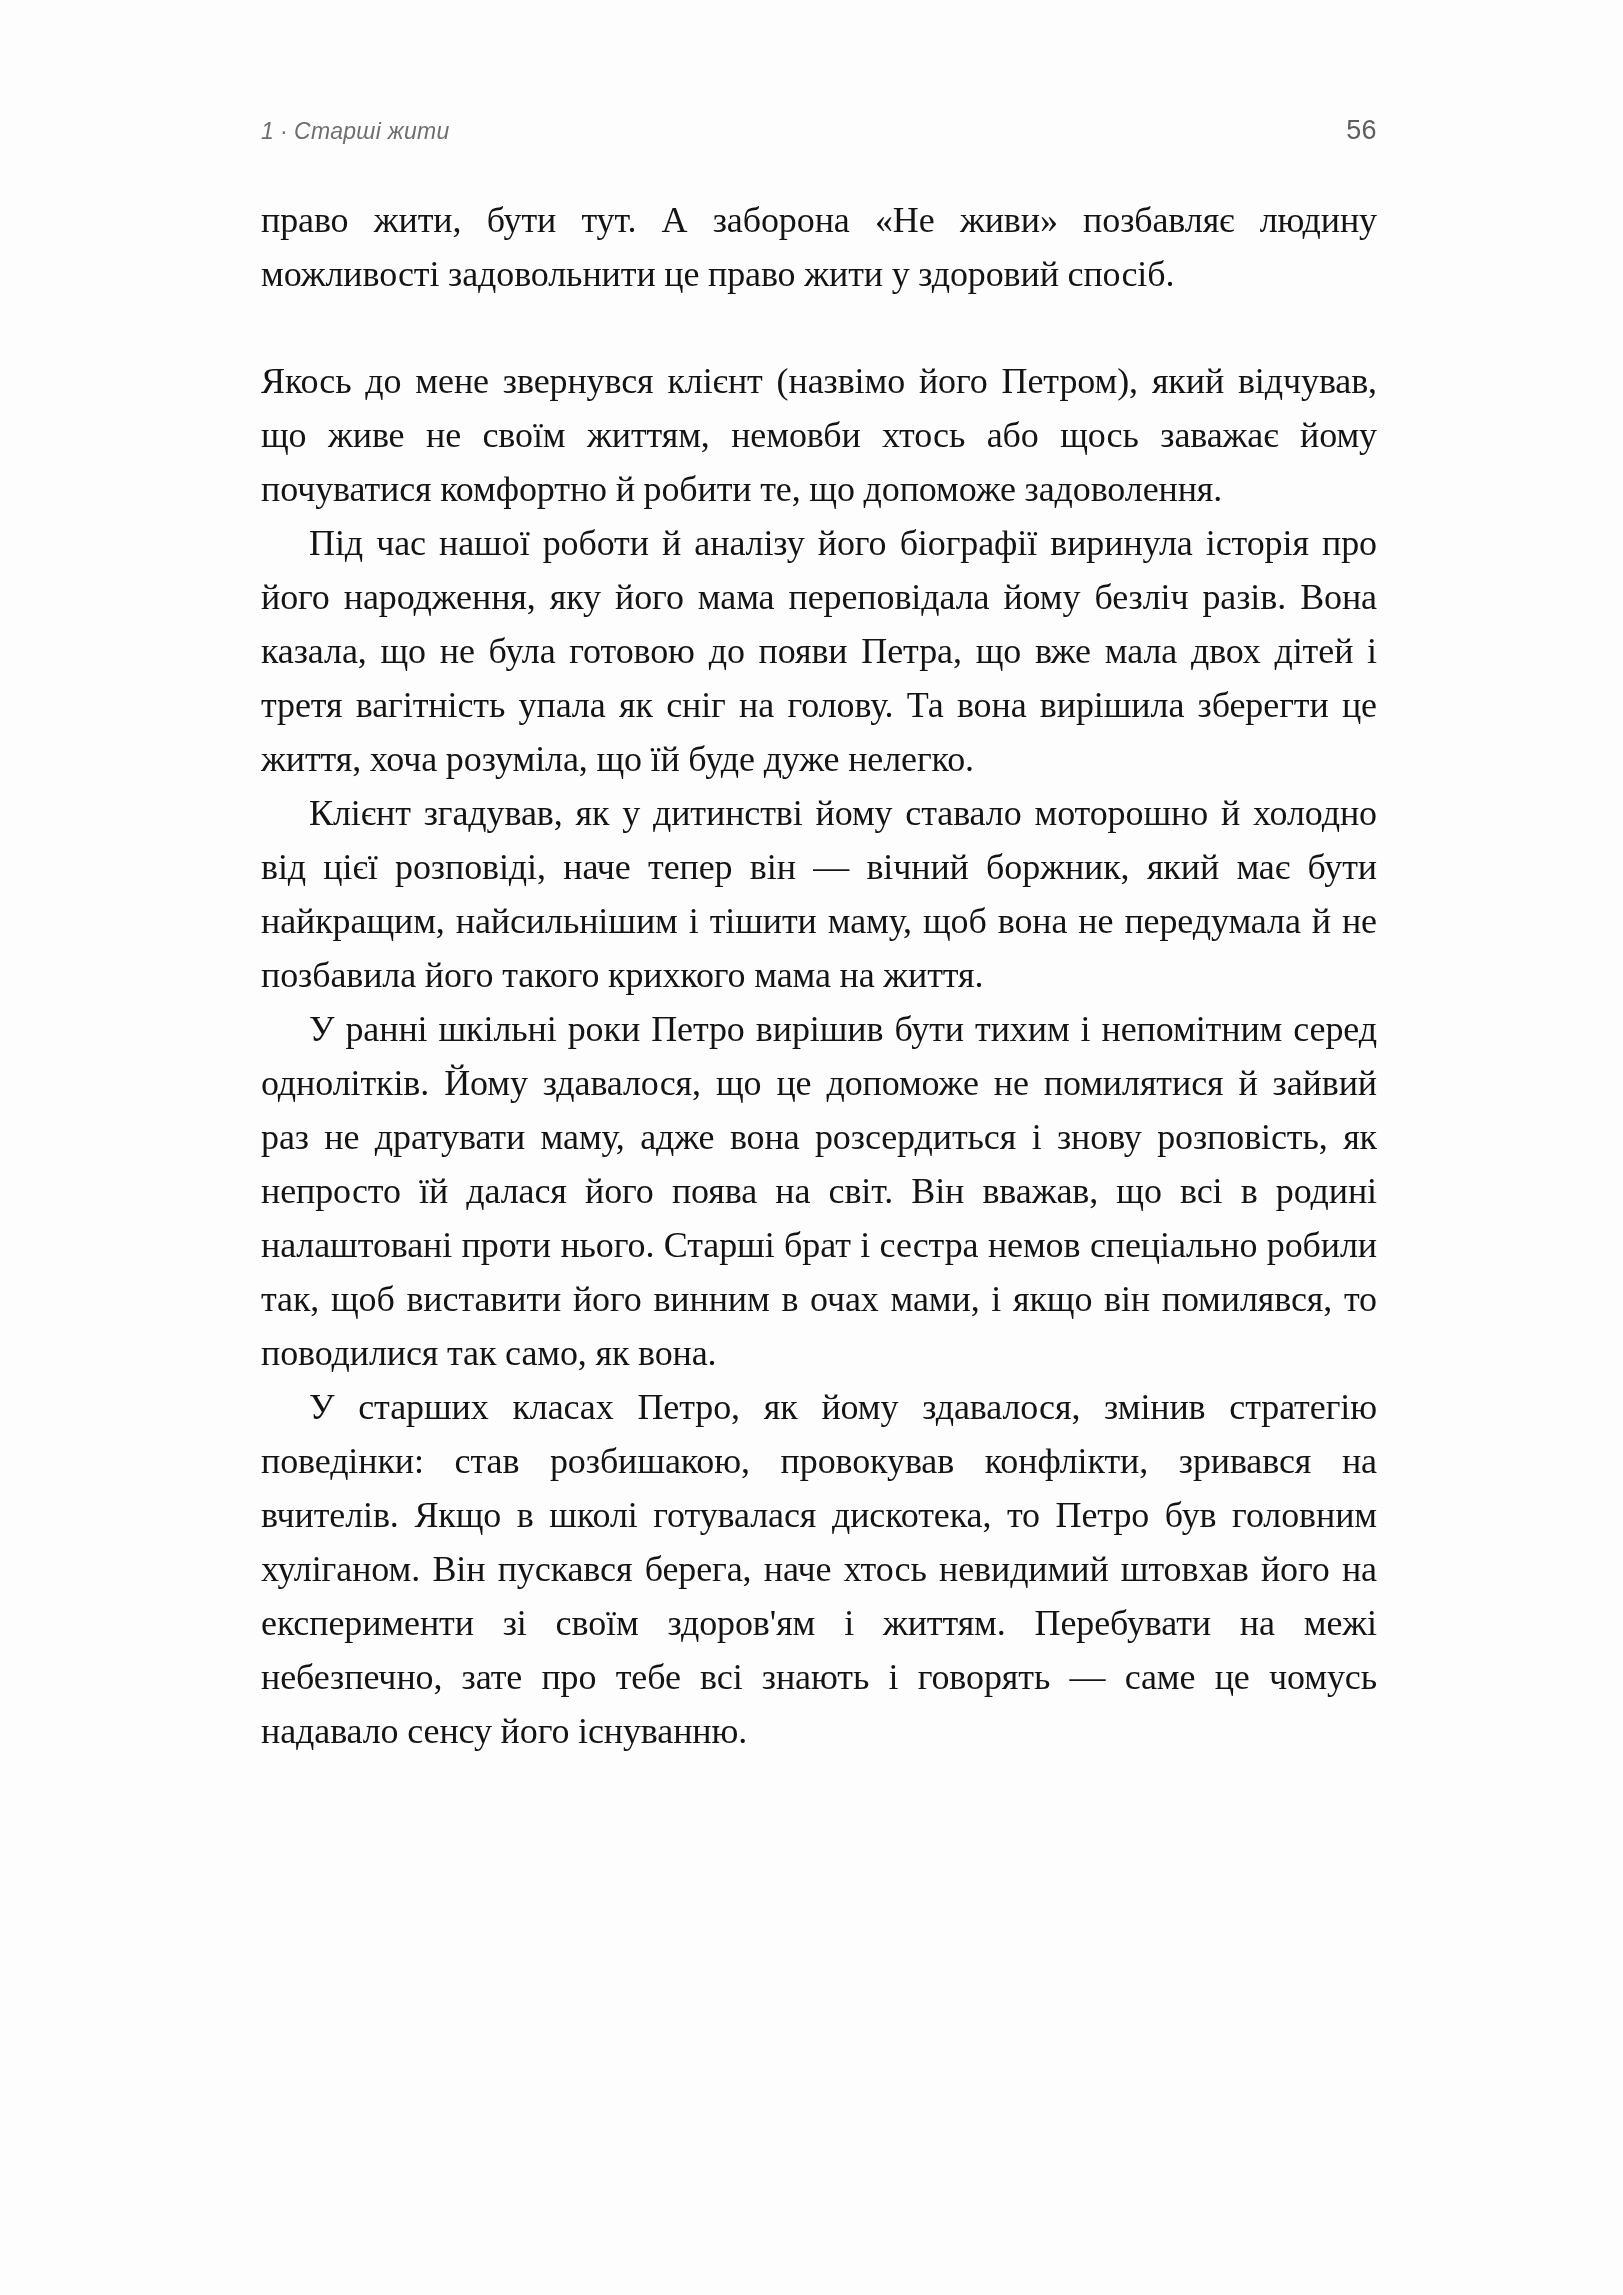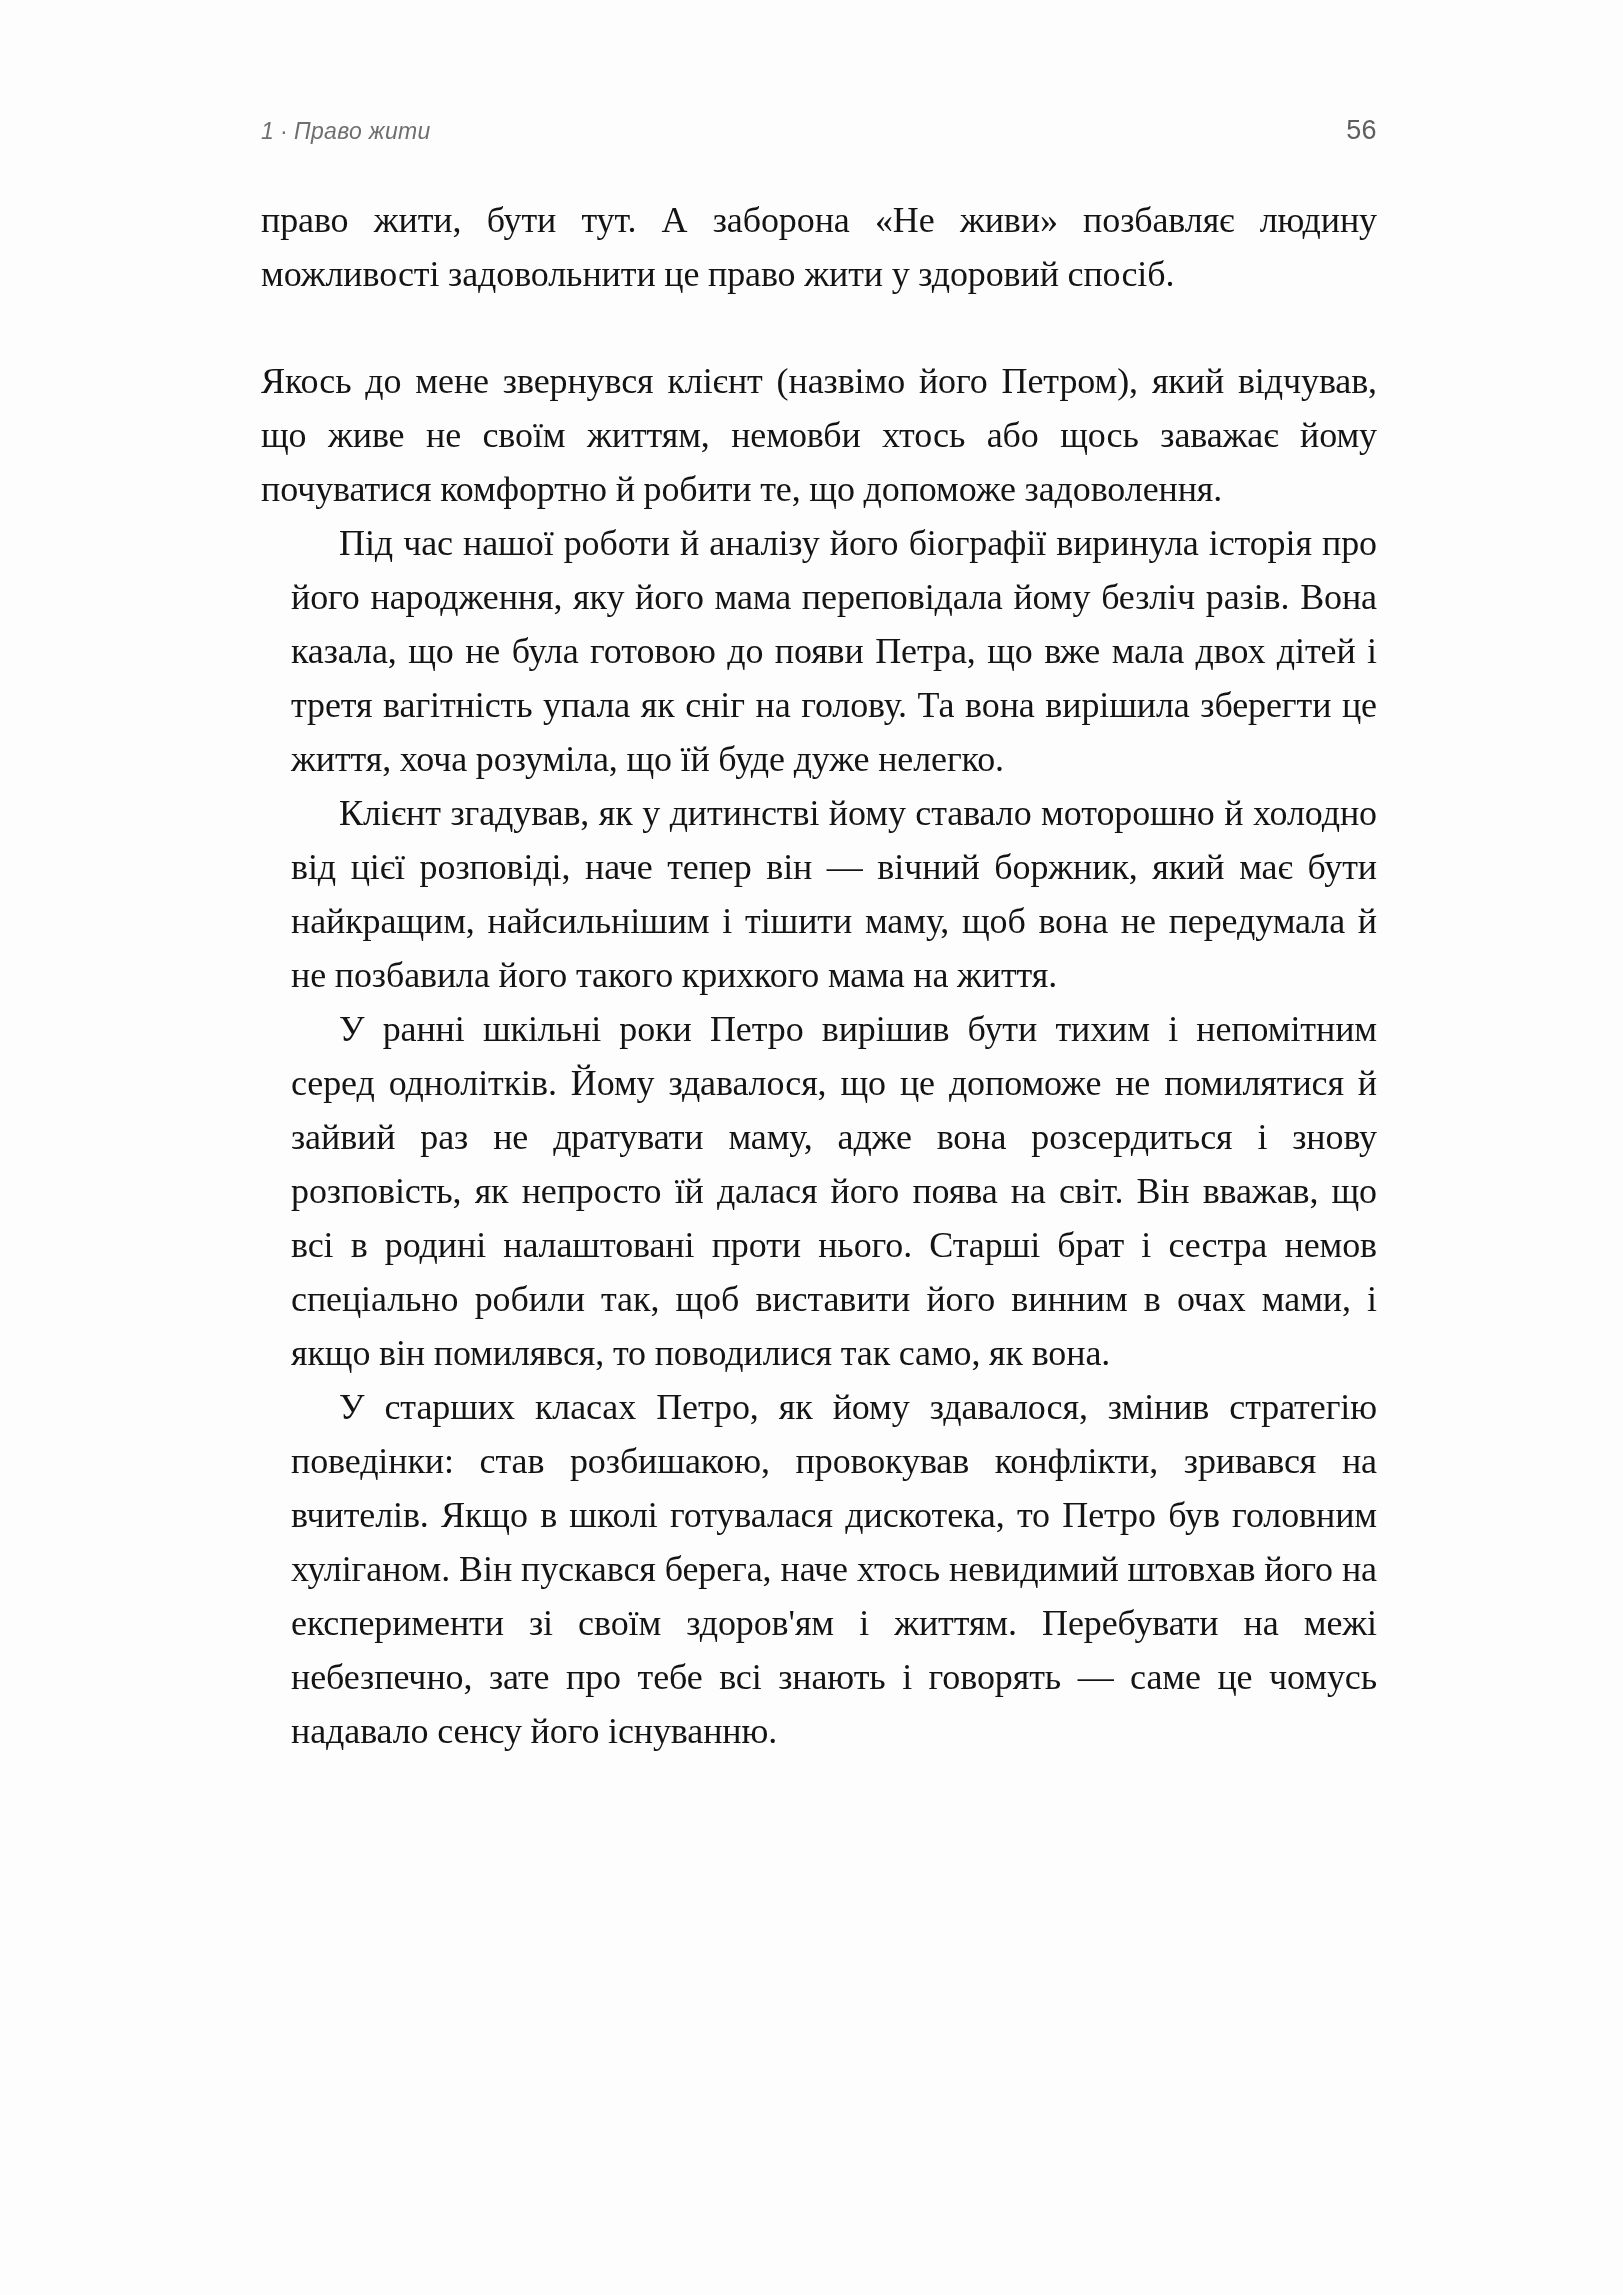--- a/index.html
+++ b/index.html
@@ -78,31 +78,30 @@
     letter-spacing: -0.1px;
     color: #141414;
   }
 
   .para.gap-before {
     margin-top: 53px;
   }
 
   .para.indent {
     text-indent: 48px;
-    margin-left: 30px;
   }
 </style>
 </head>
 <body>
 
 <div class="page">
 
   <div class="running-head">
     <div class="running-head-left">
-      <span class="chapter-num">1</span><span class="sep">·</span><span class="chapter-title">Право жити</span>
+      <span class="chapter-num">1</span><span class="sep">·</span><span class="chapter-title">Старші жити</span>
     </div>
     <div class="folio">56</div>
   </div>
 
   <div class="textblock">
     <p class="para">право жити, бути тут. А заборона «Не живи» позбавляє людину можливості задовольнити це право жити у здоровий спосіб.</p>
     <p class="para gap-before">Якось до мене звернувся клієнт (назвімо його Петром), який відчував, що живе не своїм життям, немовби хтось або щось заважає йому почуватися комфортно й робити те, що допоможе задоволення.</p>
     <p class="para indent">Під час нашої роботи й аналізу його біографії виринула історія про його народження, яку його мама переповідала йому безліч разів. Вона казала, що не була готовою до появи Петра, що вже мала двох дітей і третя вагітність упала як сніг на голову. Та вона вирішила зберегти це життя, хоча розуміла, що їй буде дуже нелегко.</p>
     <p class="para indent">Клієнт згадував, як у дитинстві йому ставало моторошно й холодно від цієї розповіді, наче тепер він — вічний боржник, який має бути найкращим, найсильнішим і тішити маму, щоб вона не передумала й не позбавила його такого крихкого мама на життя.</p>
     <p class="para indent">У ранні шкільні роки Петро вирішив бути тихим і непомітним серед однолітків. Йому здавалося, що це допоможе не помилятися й зайвий раз не дратувати маму, адже вона розсердиться і знову розповість, як непросто їй далася його поява на світ. Він вважав, що всі в родині налаштовані проти нього. Старші брат і сестра немов спеціально робили так, щоб виставити його винним в очах мами, і якщо він помилявся, то поводилися так само, як вона.</p>

